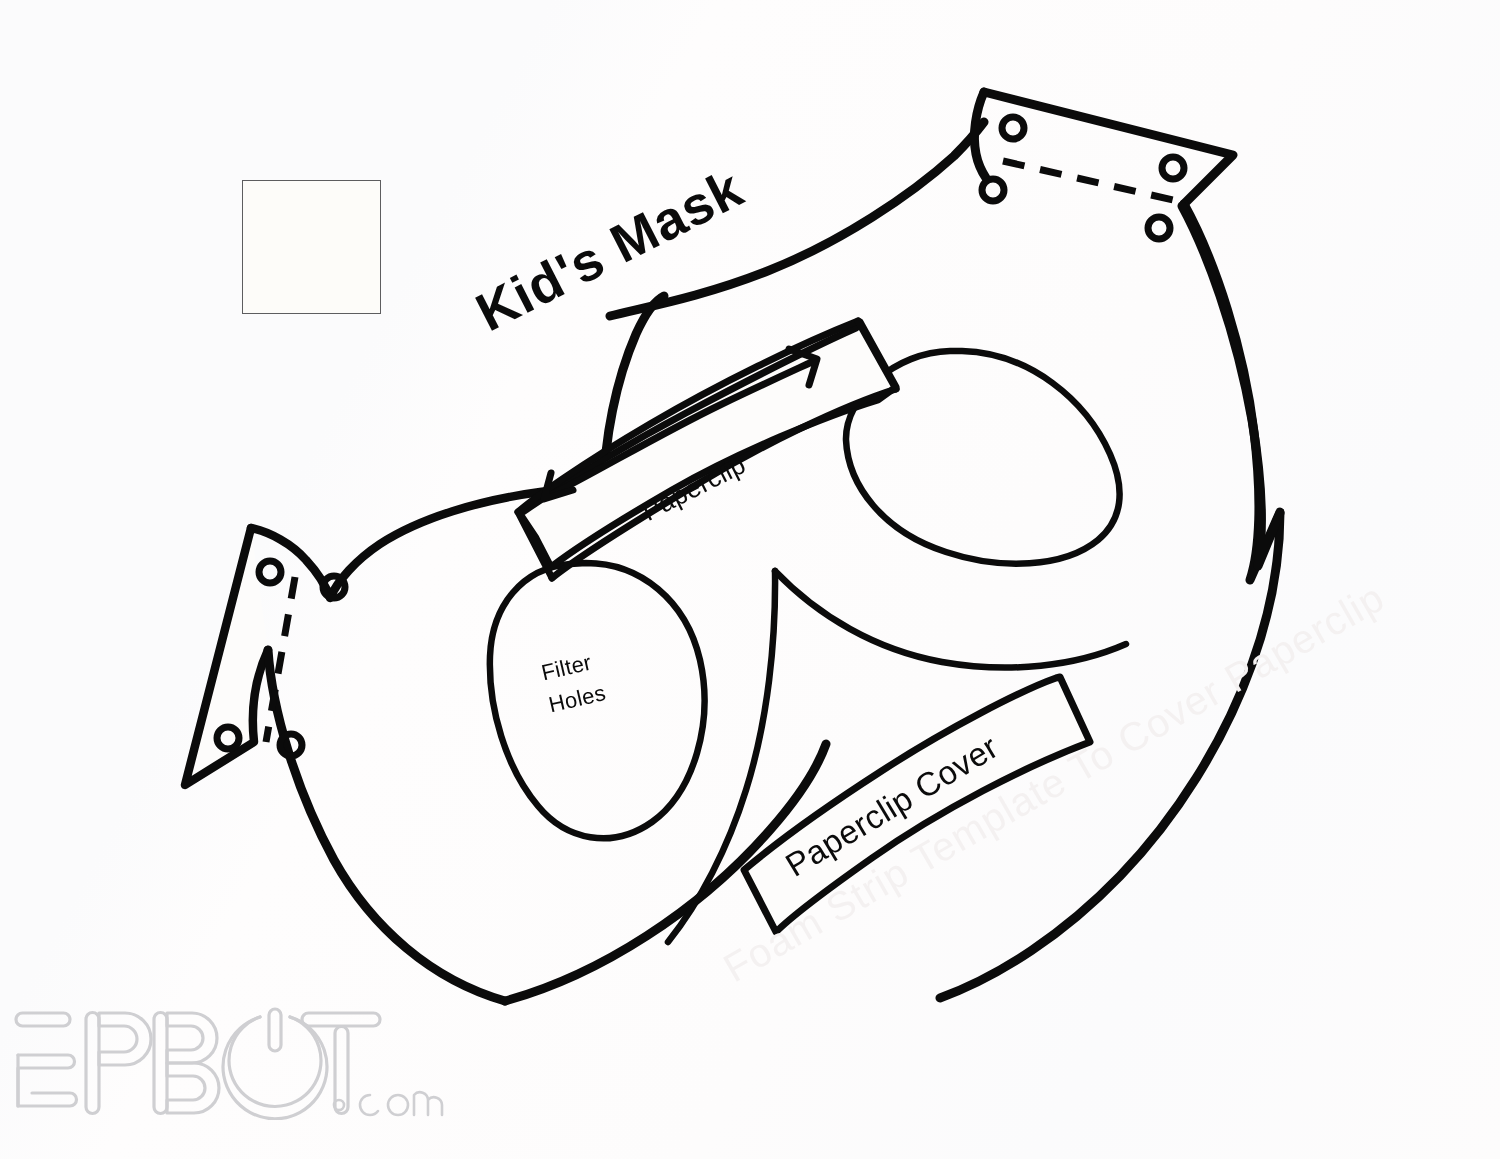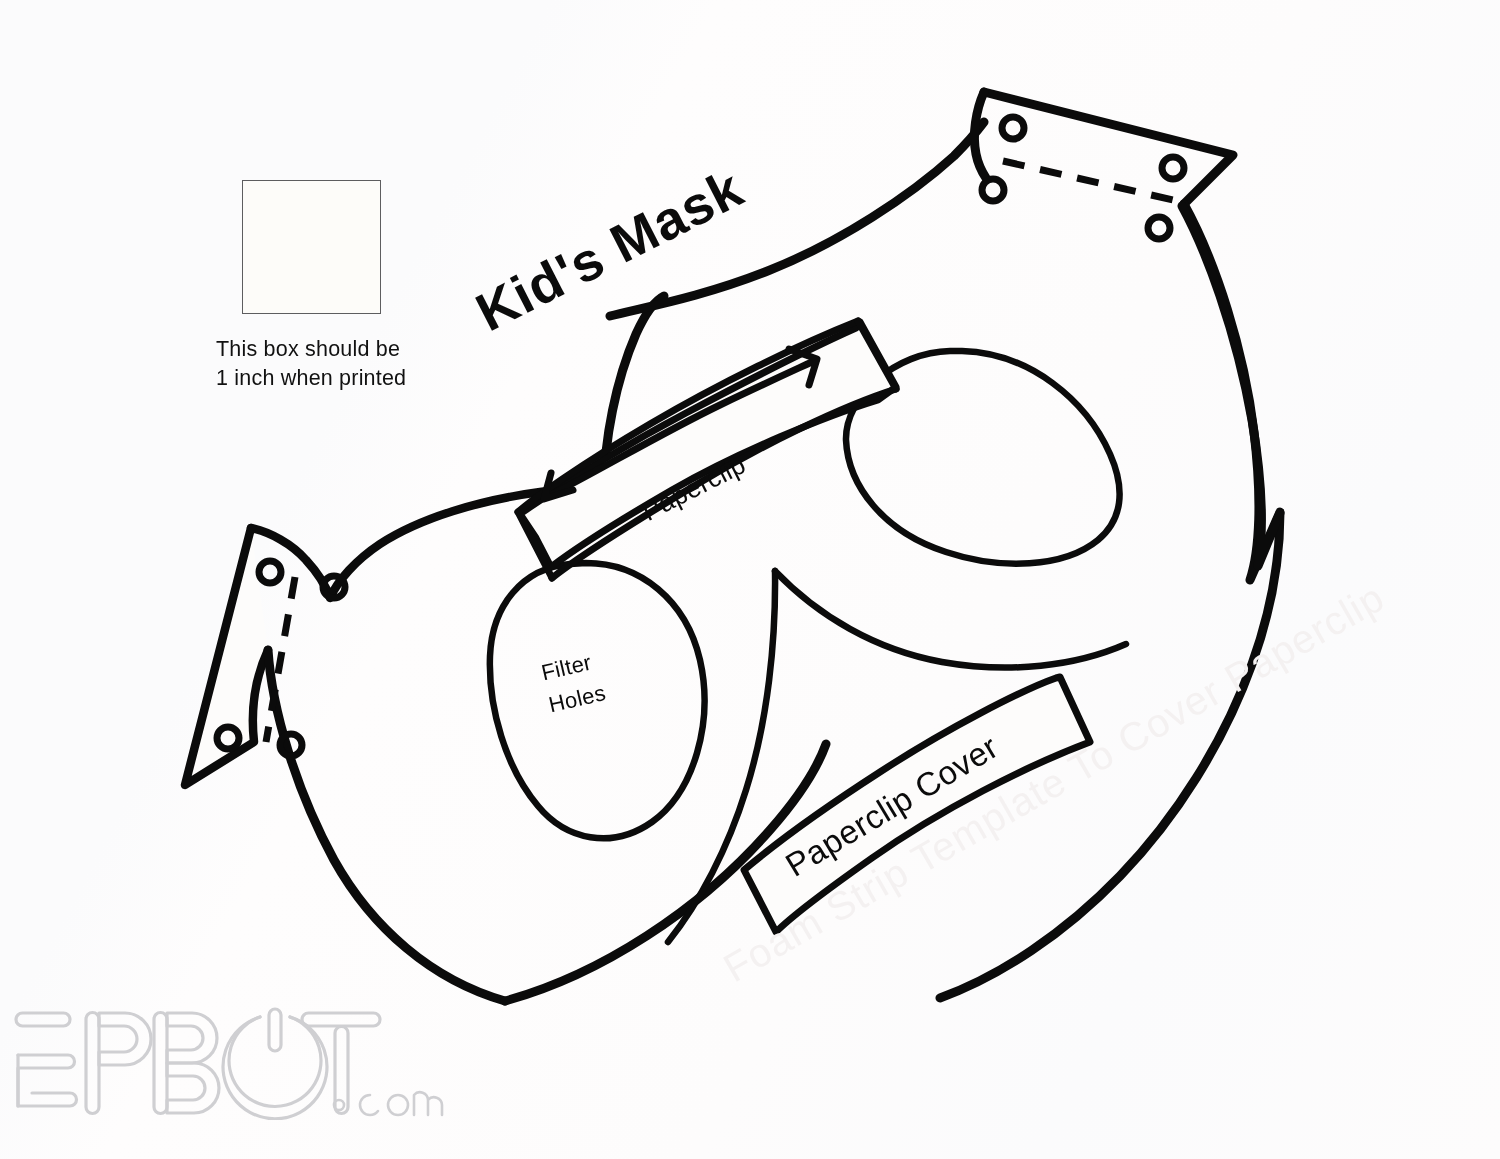--- a/index.html
+++ b/index.html
@@ -298,22 +298,20 @@
       <circle cx="993" cy="190" r="11"></circle>
       <circle cx="1159" cy="228" r="11"></circle>
       <circle cx="270" cy="572" r="11"></circle>
       <circle cx="334" cy="587" r="11"></circle>
       <circle cx="228" cy="738" r="11"></circle>
       <circle cx="291" cy="745" r="11"></circle>
     </g>
   </svg>
 
   <div id="inch-box"></div>
-  <div id="inch-caption">This box should be
-1 inch when printed</div>
 
   <div class="watermark" id="watermark-text">Foam Strip Template To Cover Paperclip</div>
 
   <div class="lbl" id="title-label">Kid's Mask</div>
 
   <div class="lbl" id="paperclip-label">Paperclip</div>
 
   <div class="lbl" id="paperclip-cover-label">Paperclip Cover</div>
 
   <div class="lbl" id="filter-holes-label"><span>Filter</span><br><span>Holes</span></div>

